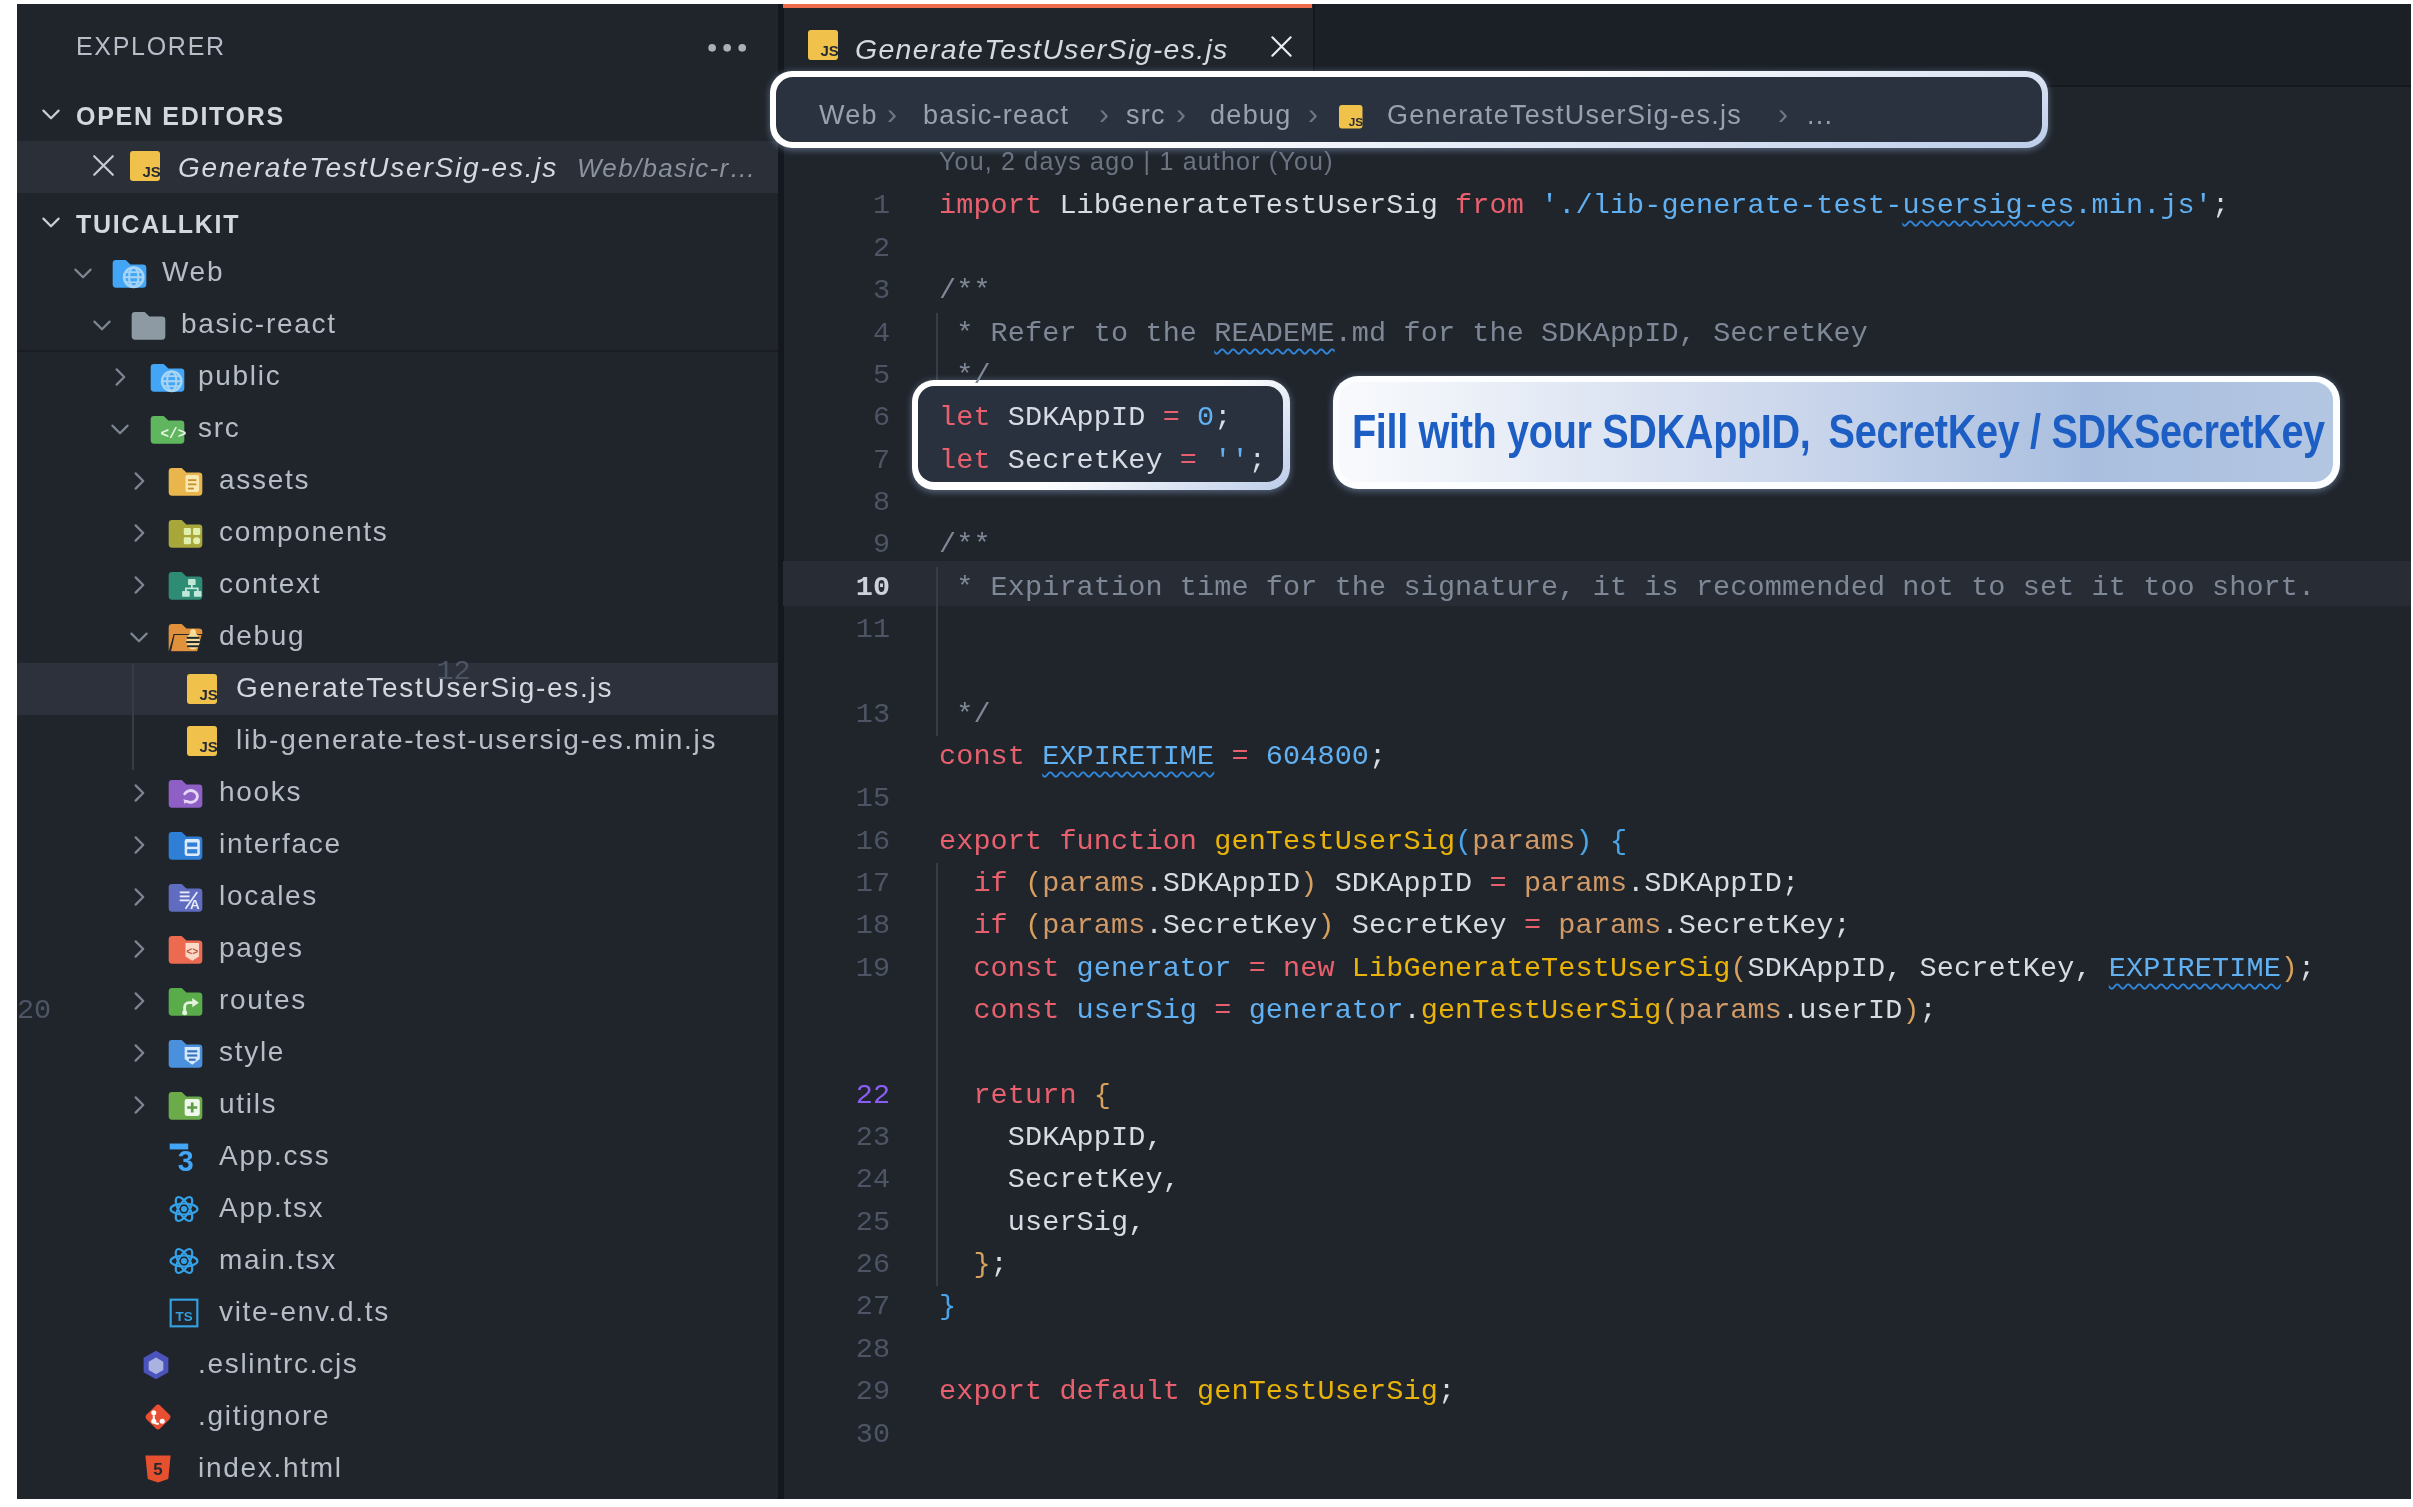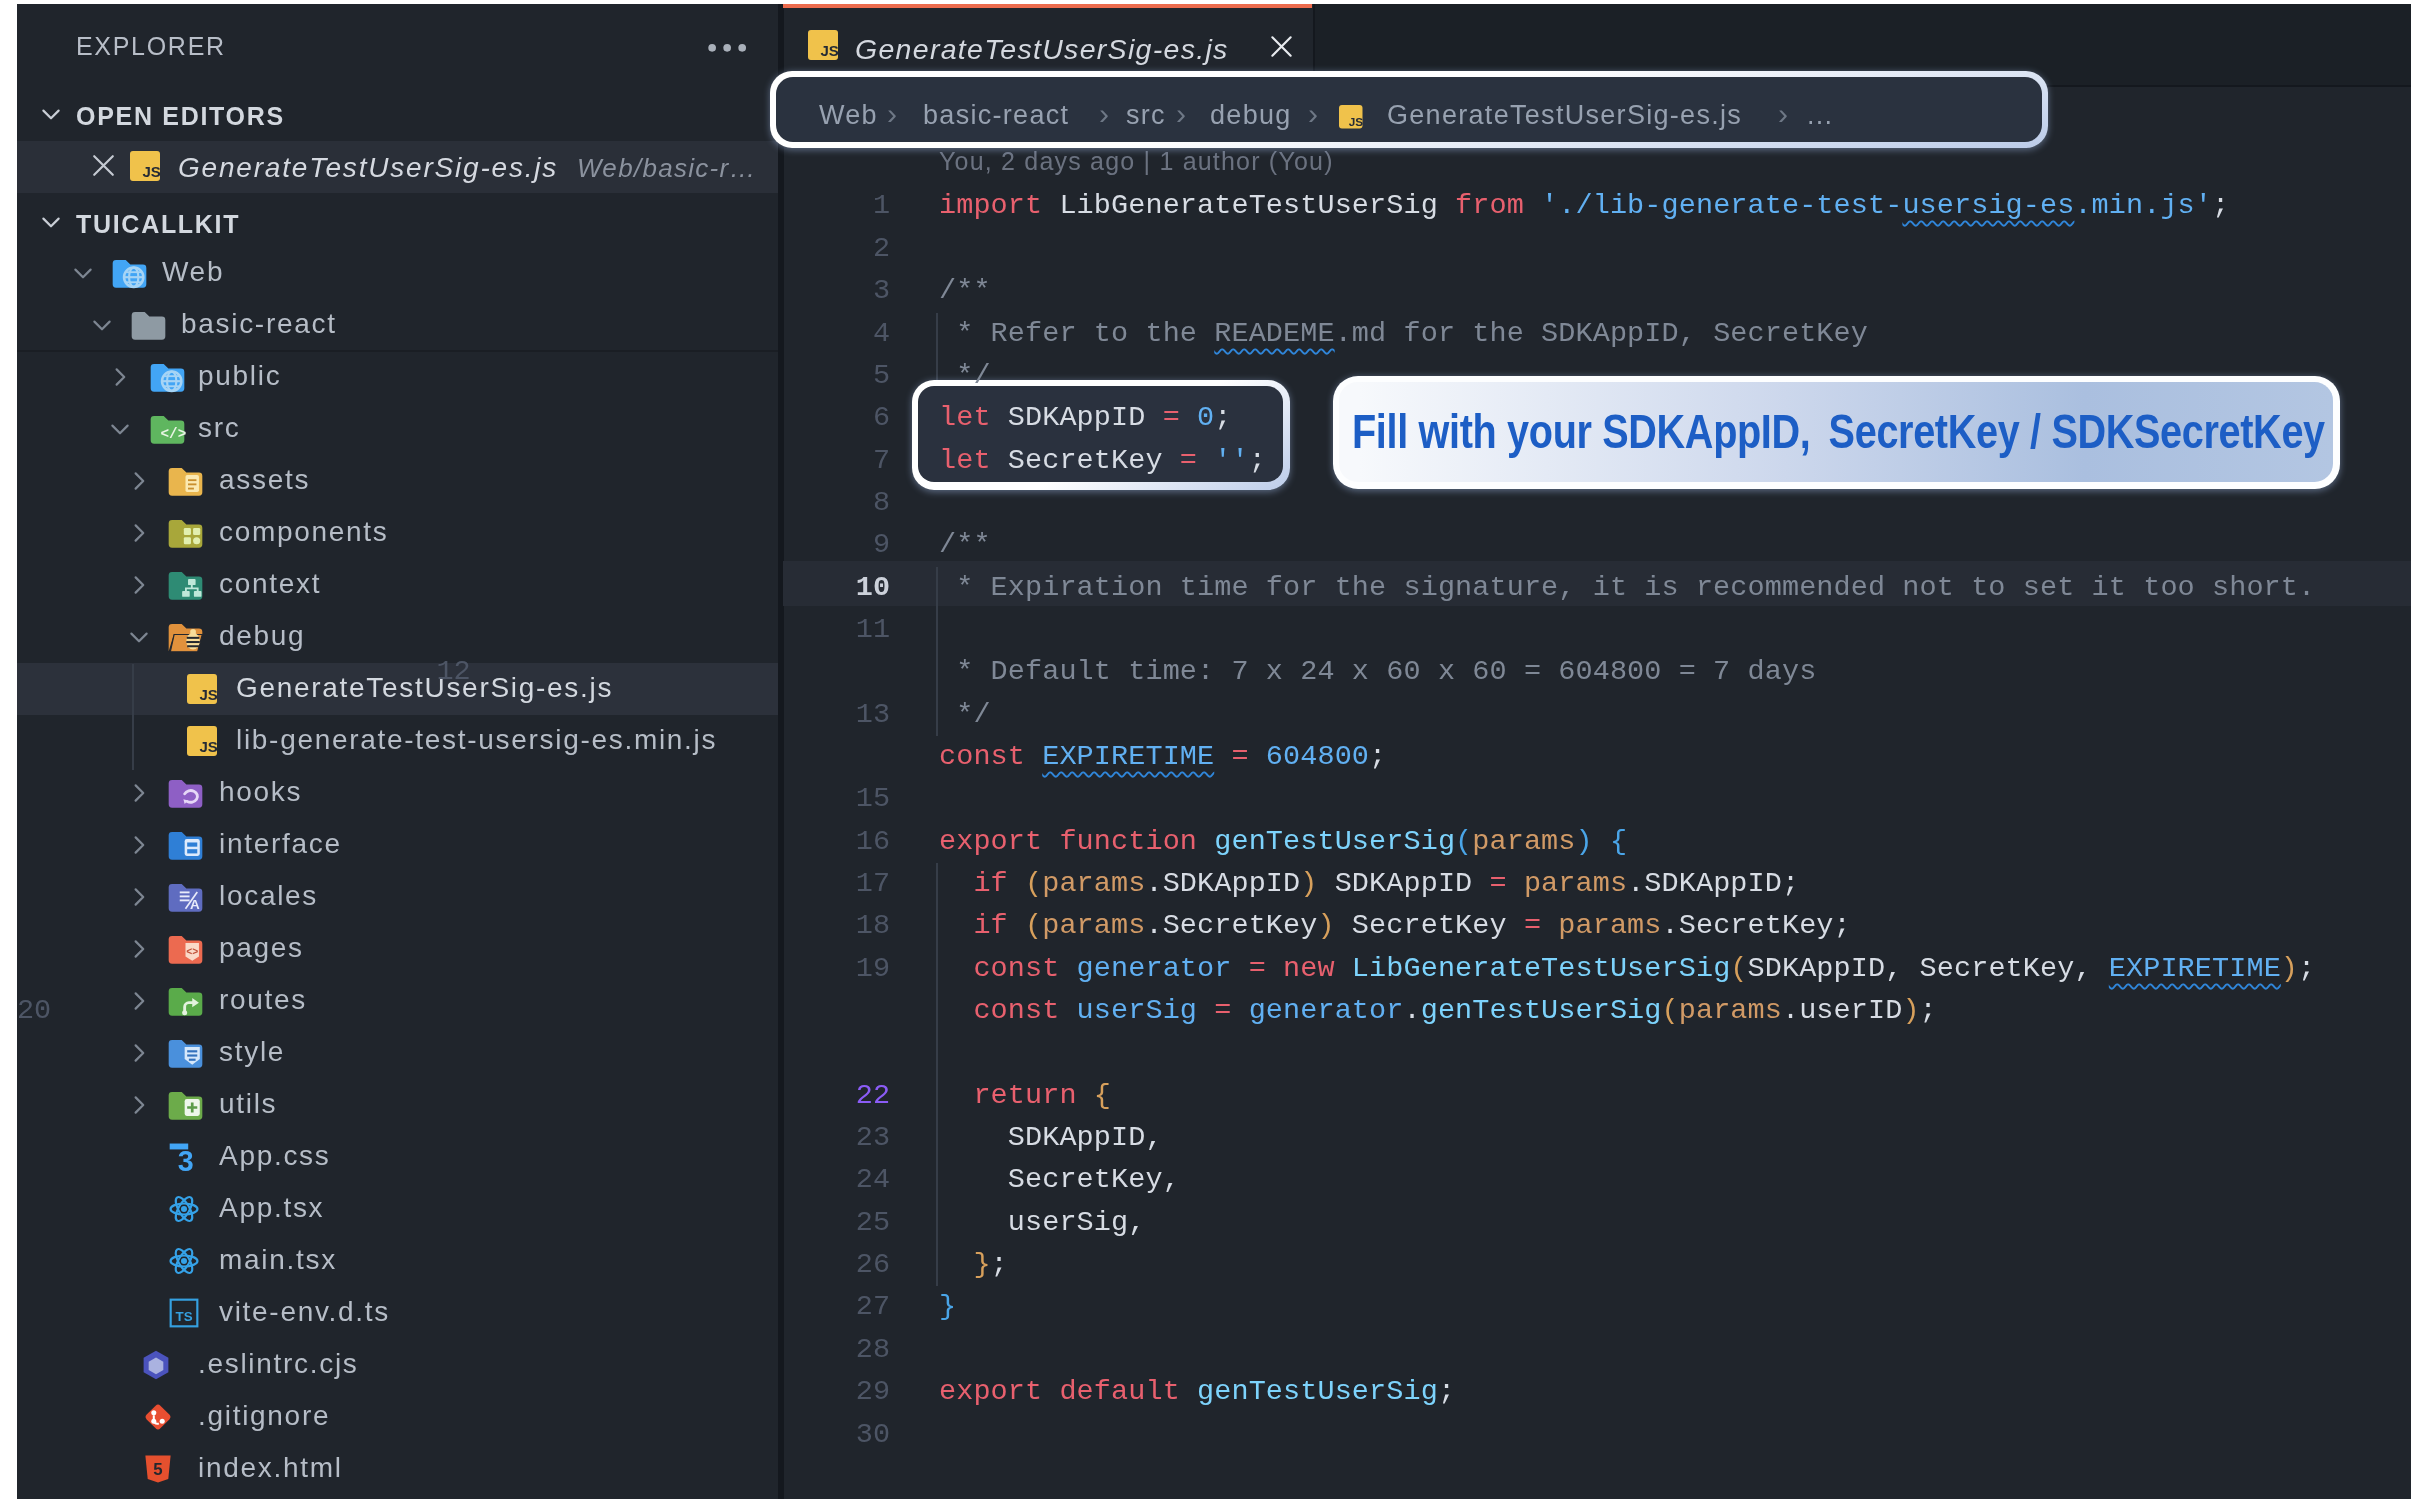--- a/index.html
+++ b/index.html
@@ -5,21 +5,21 @@
   font-family:"Liberation Sans",sans-serif; }
 #win { position:absolute; left:17px; top:4.2px; width:2394px; height:1495px;
   background:#20252c; overflow:hidden; }
 #side { position:absolute; left:0; top:0; width:761px; height:1495px; }
 #sdiv { position:absolute; left:761px; top:0; width:5.9px; height:1495px; background:#14181e; }
 #ed { position:absolute; left:0px; top:0; width:2394px; height:1495px; }
 .mono { font-family:"Liberation Mono",monospace; }
 .cl { position:absolute; left:922px; height:42px; line-height:42px;
   font-family:"Liberation Mono",monospace; font-size:28.5px; letter-spacing:0.1px; white-space:pre; }
 .kw { color:#e8606e; } .wh { color:#d7dce4; } .bl { color:#61b0f2; }
-.pu { color:#7dd3fc; } .or { color:#d19a66; } .gd { color:#d7a05c; }
+.pu { color:#eab308; } .or { color:#d19a66; } .gd { color:#d7a05c; }
 .bb { color:#4aa5e8; } .cm { color:#7f8896; }
 .sq { text-decoration:underline; text-decoration-style:wavy; text-decoration-color:#2f86da;
   text-decoration-thickness:2.2px; text-underline-offset:6.7px; text-decoration-skip-ink:none; }
 #callout { position:absolute; left:1335px; top:400px; font-size:48px; font-weight:bold;
   color:#1d5ec5; white-space:nowrap; transform:scaleX(0.825); transform-origin:left center;
   letter-spacing:-0.4px; }
 </style></head>
 <body>
 <div id="win">
   <div id="side">
@@ -294,21 +294,20 @@
       <div class="cl" style="top:393px"><span class="kw">let</span><span class="wh">&nbsp;SDKAppID&nbsp;</span><span class="kw">=</span><span class="bl">&nbsp;0</span><span class="wh">;</span></div>
       <div style="position:absolute;left:0;top:436px;width:873px;height:42px;line-height:42px;text-align:right;font-size:28.5px;color:#4d5565;font-weight:normal" class="mono">7</div>
       <div class="cl" style="top:436px"><span class="kw">let</span><span class="wh">&nbsp;SecretKey&nbsp;</span><span class="kw">=</span><span class="bl">&nbsp;''</span><span class="wh">;</span></div>
       <div style="position:absolute;left:0;top:478px;width:873px;height:42px;line-height:42px;text-align:right;font-size:28.5px;color:#4d5565;font-weight:normal" class="mono">8</div>
       <div style="position:absolute;left:0;top:520px;width:873px;height:42px;line-height:42px;text-align:right;font-size:28.5px;color:#4d5565;font-weight:normal" class="mono">9</div>
       <div class="cl" style="top:520px"><span class="cm">/**</span></div>
       <div style="position:absolute;left:0;top:563px;width:873px;height:42px;line-height:42px;text-align:right;font-size:28.5px;color:#ccd1da;font-weight:bold" class="mono">10</div>
       <div class="cl" style="top:563px"><span class="cm">&nbsp;*&nbsp;Expiration&nbsp;time&nbsp;for&nbsp;the&nbsp;signature,&nbsp;it&nbsp;is&nbsp;recommended&nbsp;not&nbsp;to&nbsp;set&nbsp;it&nbsp;too&nbsp;short.</span></div>
       <div style="position:absolute;left:0;top:605px;width:873px;height:42px;line-height:42px;text-align:right;font-size:28.5px;color:#4d5565;font-weight:normal" class="mono">11</div>
       <div style="position:absolute;left:0;top:647px;width:873px;height:42px;line-height:42px;text-align:center;font-size:28.5px;color:#4d5565;font-weight:normal" class="mono">12</div>
-      <div class="cl" style="top:647px"><span class="cm">&nbsp;*&nbsp;Default&nbsp;time:&nbsp;7&nbsp;x&nbsp;24&nbsp;x&nbsp;60&nbsp;x&nbsp;60&nbsp;=&nbsp;604800&nbsp;=&nbsp;7&nbsp;days</span></div>
       <div style="position:absolute;left:0;top:690px;width:873px;height:42px;line-height:42px;text-align:right;font-size:28.5px;color:#4d5565;font-weight:normal" class="mono">13</div>
       <div class="cl" style="top:690px"><span class="cm">&nbsp;*/</span></div>
       <div class="cl" style="top:732px"><span class="kw">const</span><span class="bl">&nbsp;</span><span class="bl sq">EXPIRETIME</span><span class="wh">&nbsp;</span><span class="kw">=</span><span class="bl">&nbsp;604800</span><span class="wh">;</span></div>
       <div style="position:absolute;left:0;top:774px;width:873px;height:42px;line-height:42px;text-align:right;font-size:28.5px;color:#4d5565;font-weight:normal" class="mono">15</div>
       <div style="position:absolute;left:0;top:817px;width:873px;height:42px;line-height:42px;text-align:right;font-size:28.5px;color:#4d5565;font-weight:normal" class="mono">16</div>
       <div class="cl" style="top:817px"><span class="kw">export&nbsp;function</span><span class="pu">&nbsp;genTestUserSig</span><span class="bb">(</span><span class="or">params</span><span class="bb">)</span><span class="wh">&nbsp;</span><span class="bb">{</span></div>
       <div style="position:absolute;left:0;top:859px;width:873px;height:42px;line-height:42px;text-align:right;font-size:28.5px;color:#4d5565;font-weight:normal" class="mono">17</div>
       <div class="cl" style="top:859px"><span class="kw">&nbsp;&nbsp;if</span><span class="wh">&nbsp;</span><span class="gd">(</span><span class="or">params</span><span class="wh">.SDKAppID</span><span class="gd">)</span><span class="wh">&nbsp;SDKAppID&nbsp;</span><span class="kw">=</span><span class="or">&nbsp;params</span><span class="wh">.SDKAppID;</span></div>
       <div style="position:absolute;left:0;top:901px;width:873px;height:42px;line-height:42px;text-align:right;font-size:28.5px;color:#4d5565;font-weight:normal" class="mono">18</div>
       <div class="cl" style="top:901px"><span class="kw">&nbsp;&nbsp;if</span><span class="wh">&nbsp;</span><span class="gd">(</span><span class="or">params</span><span class="wh">.SecretKey</span><span class="gd">)</span><span class="wh">&nbsp;SecretKey&nbsp;</span><span class="kw">=</span><span class="or">&nbsp;params</span><span class="wh">.SecretKey;</span></div>

